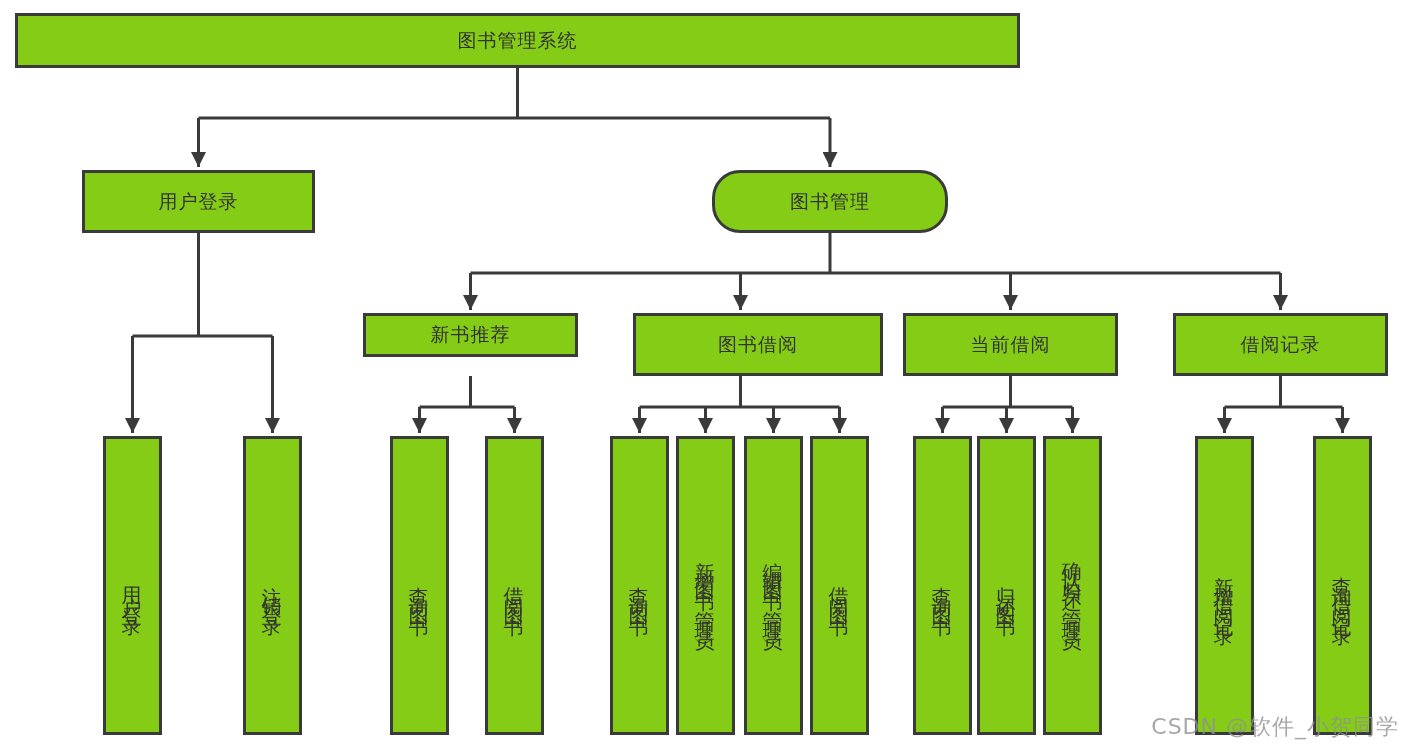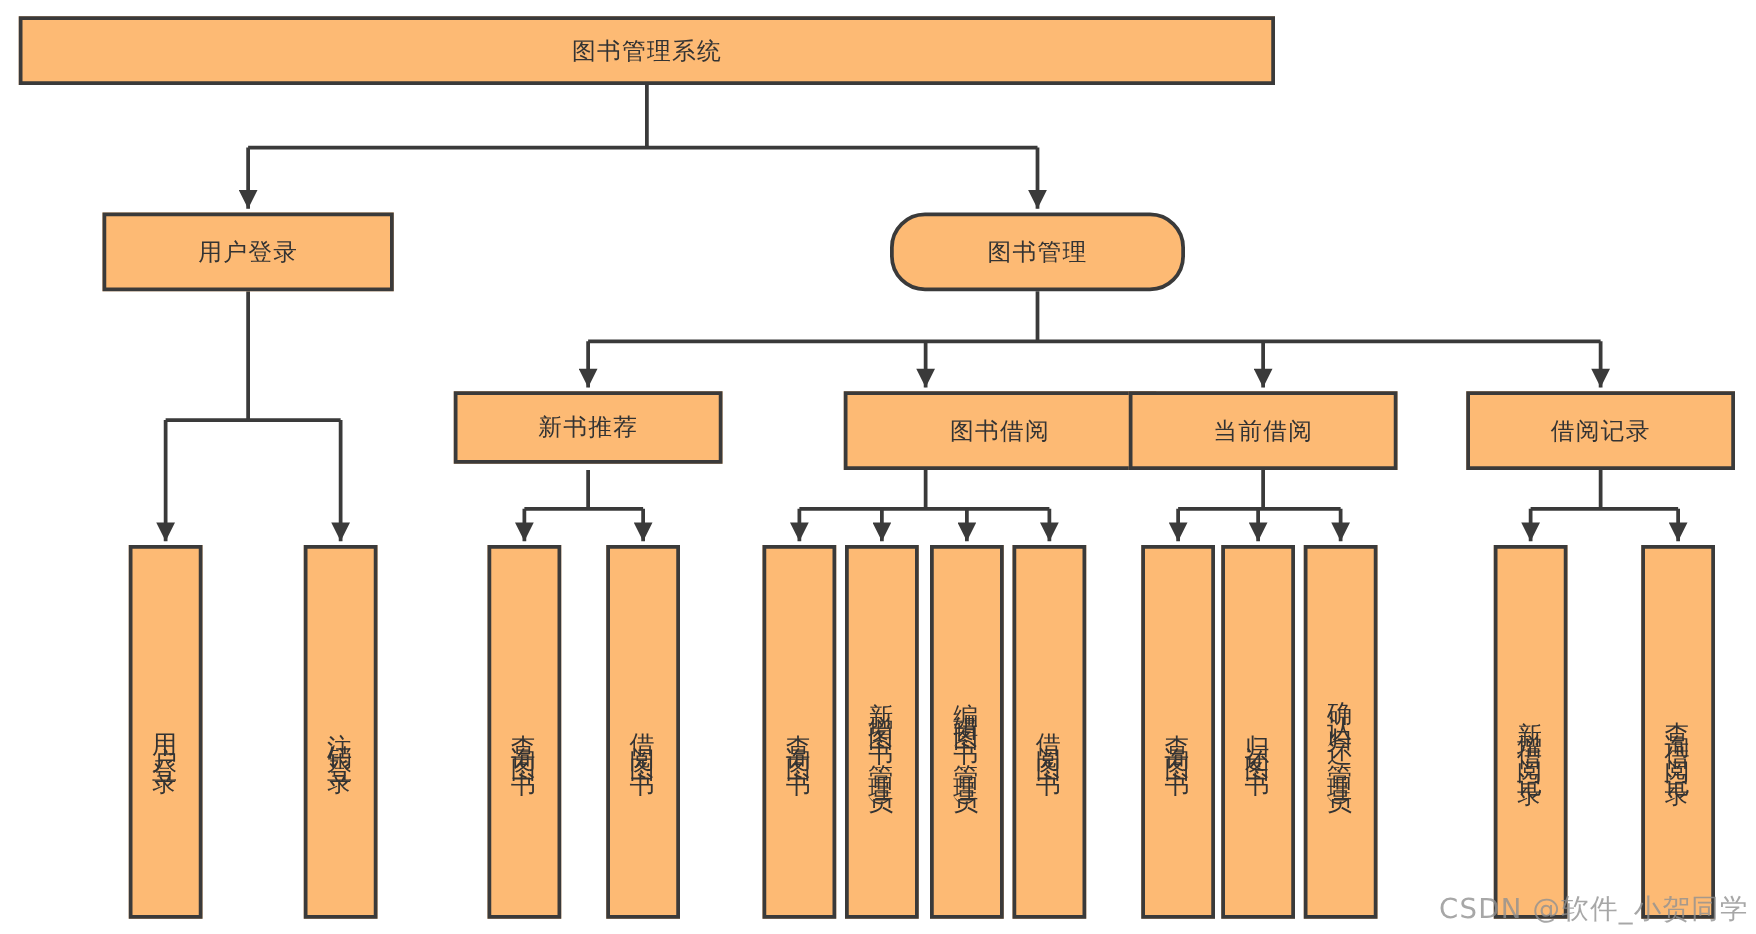--- a/index.html
+++ b/index.html
@@ -12,21 +12,21 @@
     overflow: hidden;
   }
   #connectors {
     position: absolute;
     left: 0; top: 0;
     width: 1405px; height: 747px;
   }
   .node {
     position: absolute;
     box-sizing: border-box;
-    background: #fdba74;
+    background: #84cc16;
     border: 3px solid #3a3a3a;
     display: flex;
     align-items: center;
     justify-content: center;
     color: #333333;
     text-align: left;
   }
   .h-node { font-size: 19px; letter-spacing: 1px; }
   .root-node { font-size: 19px; letter-spacing: 1px; }
   .leaf-node { }
@@ -109,24 +109,24 @@
     <span>图书管理系统</span>
   </div>
 
   <div class="node h-node" style="left:82px; top:170px; width:233px; height:63px;">
     <span>用户登录</span>
   </div>
   <div class="node h-node" style="left:712px; top:170px; width:236px; height:63px;border-radius:28px;">
     <span>图书管理</span>
   </div>
 
-  <div class="node h-node" style="left:363px; top:313px; width:215px; height:58px;">
+  <div class="node h-node" style="left:363px; top:313px; width:215px; height:44px;">
     <span>新书推荐</span>
   </div>
-  <div class="node h-node" style="left:633px; top:313px; width:250px; height:63px;margin-left:42px;">
+  <div class="node h-node" style="left:633px; top:313px; width:250px; height:63px;">
     <span>图书借阅</span>
   </div>
   <div class="node h-node" style="left:903px; top:313px; width:215px; height:63px;">
     <span>当前借阅</span>
   </div>
   <div class="node h-node" style="left:1173px; top:313px; width:215px; height:63px;">
     <span>借阅记录</span>
   </div>
 
   <div class="node leaf-node" style="left:103px; top:436px; width:59px; height:299px;">

